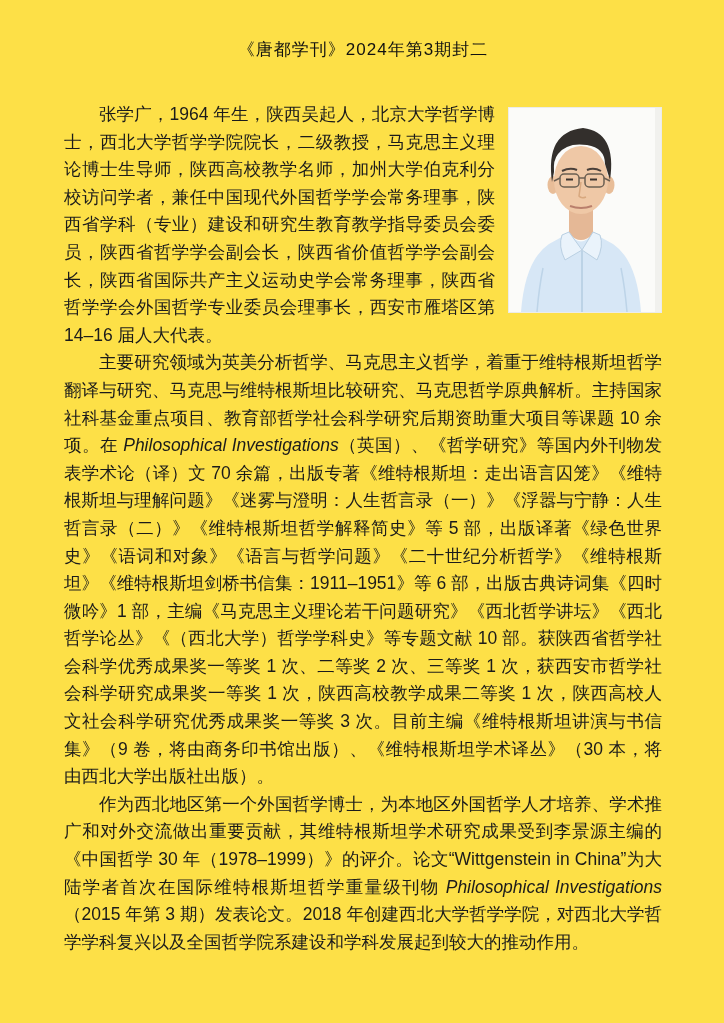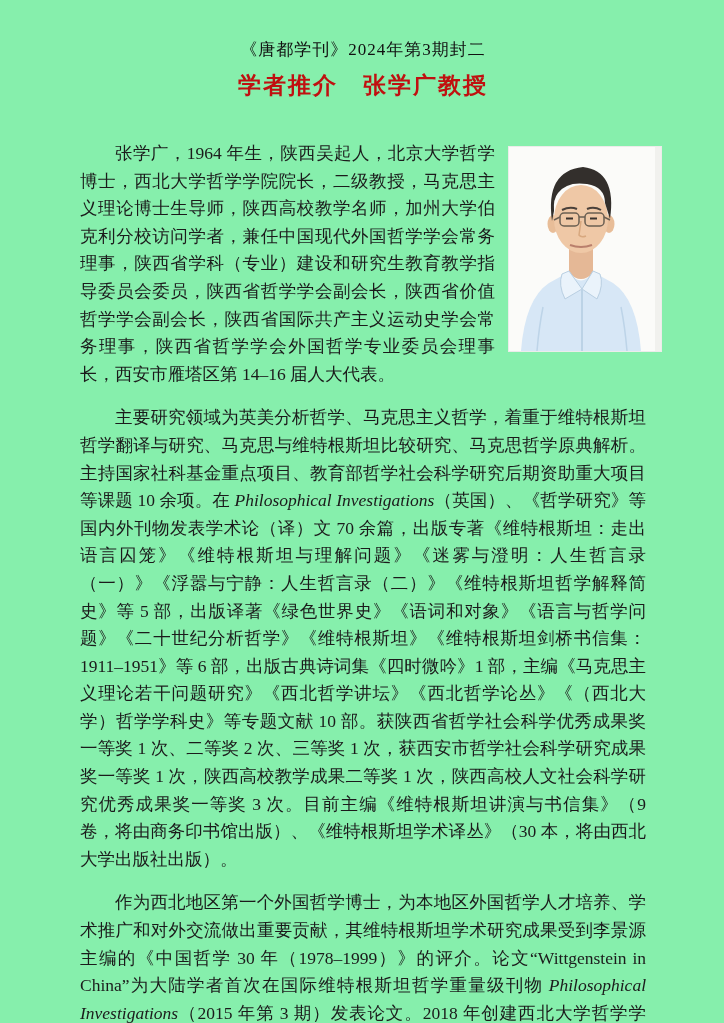--- a/index.html
+++ b/index.html
@@ -1,23 +1,23 @@
 <!DOCTYPE html>
 <html><head>
 <meta charset="utf-8">
 <style>
   html, body { margin: 0; padding: 0; background: #ffffff; }
   .page {
     position: relative;
     width: 724px;
     height: 1023px;
-    background: #86efac;
+    background: #fde047;
     box-sizing: border-box;
     padding: 38px 62px 0 64px;
-    font-family: Liberation Serif, serif;
+    font-family: Liberation Sans, sans-serif;
     color: #1b1b1b;
     overflow: hidden;
   }
   .journal-line {
     text-align: center;
     font-size: 17px;
     line-height: 24px;
     letter-spacing: 1px;
     color: #111111;
     white-space: nowrap;
@@ -30,40 +30,39 @@
     margin: 9px 0 0 0;
     line-height: 30px;
   }
   .body-text {
     margin-top: 39px;
     font-size: 17.5px;
     line-height: 27.6px;
     text-align: justify;
     text-justify: inter-ideograph;
   }
-  .para { margin: 16px; text-indent: 2em; }
+  .para { margin: 0; text-indent: 2em; }
   .photo-frame {
     float: right;
     width: 152px;
     height: 204px;
     margin: 6px 0 6px 13px;
     border: 1px solid #ececea;
     background: #fbfbf9;
   }
   .photo-frame svg { display: block; }
   .italic { font-style: italic; }
 </style>
 </head>
 <body>
 
 <div class="page">
 
   <div class="journal-line">《唐都学刊》2024年第3期封二</div>
 
-  <h1 class="page-title" style="color: rgb(192, 16, 16);">学者推介　张学广教授</h1>
 
   <div class="body-text">
 
     <div class="photo-frame">
       <svg width="152" height="204" viewBox="0 0 152 204">
         <rect width="152" height="204" fill="#fbfbf9"></rect>
         <rect x="146" width="6" height="204" fill="#f1f1ee"></rect>
 
         <path d="M60,92 L60,126 Q72,138 84,126 L84,92 Z" fill="#e5b896"></path>
 

